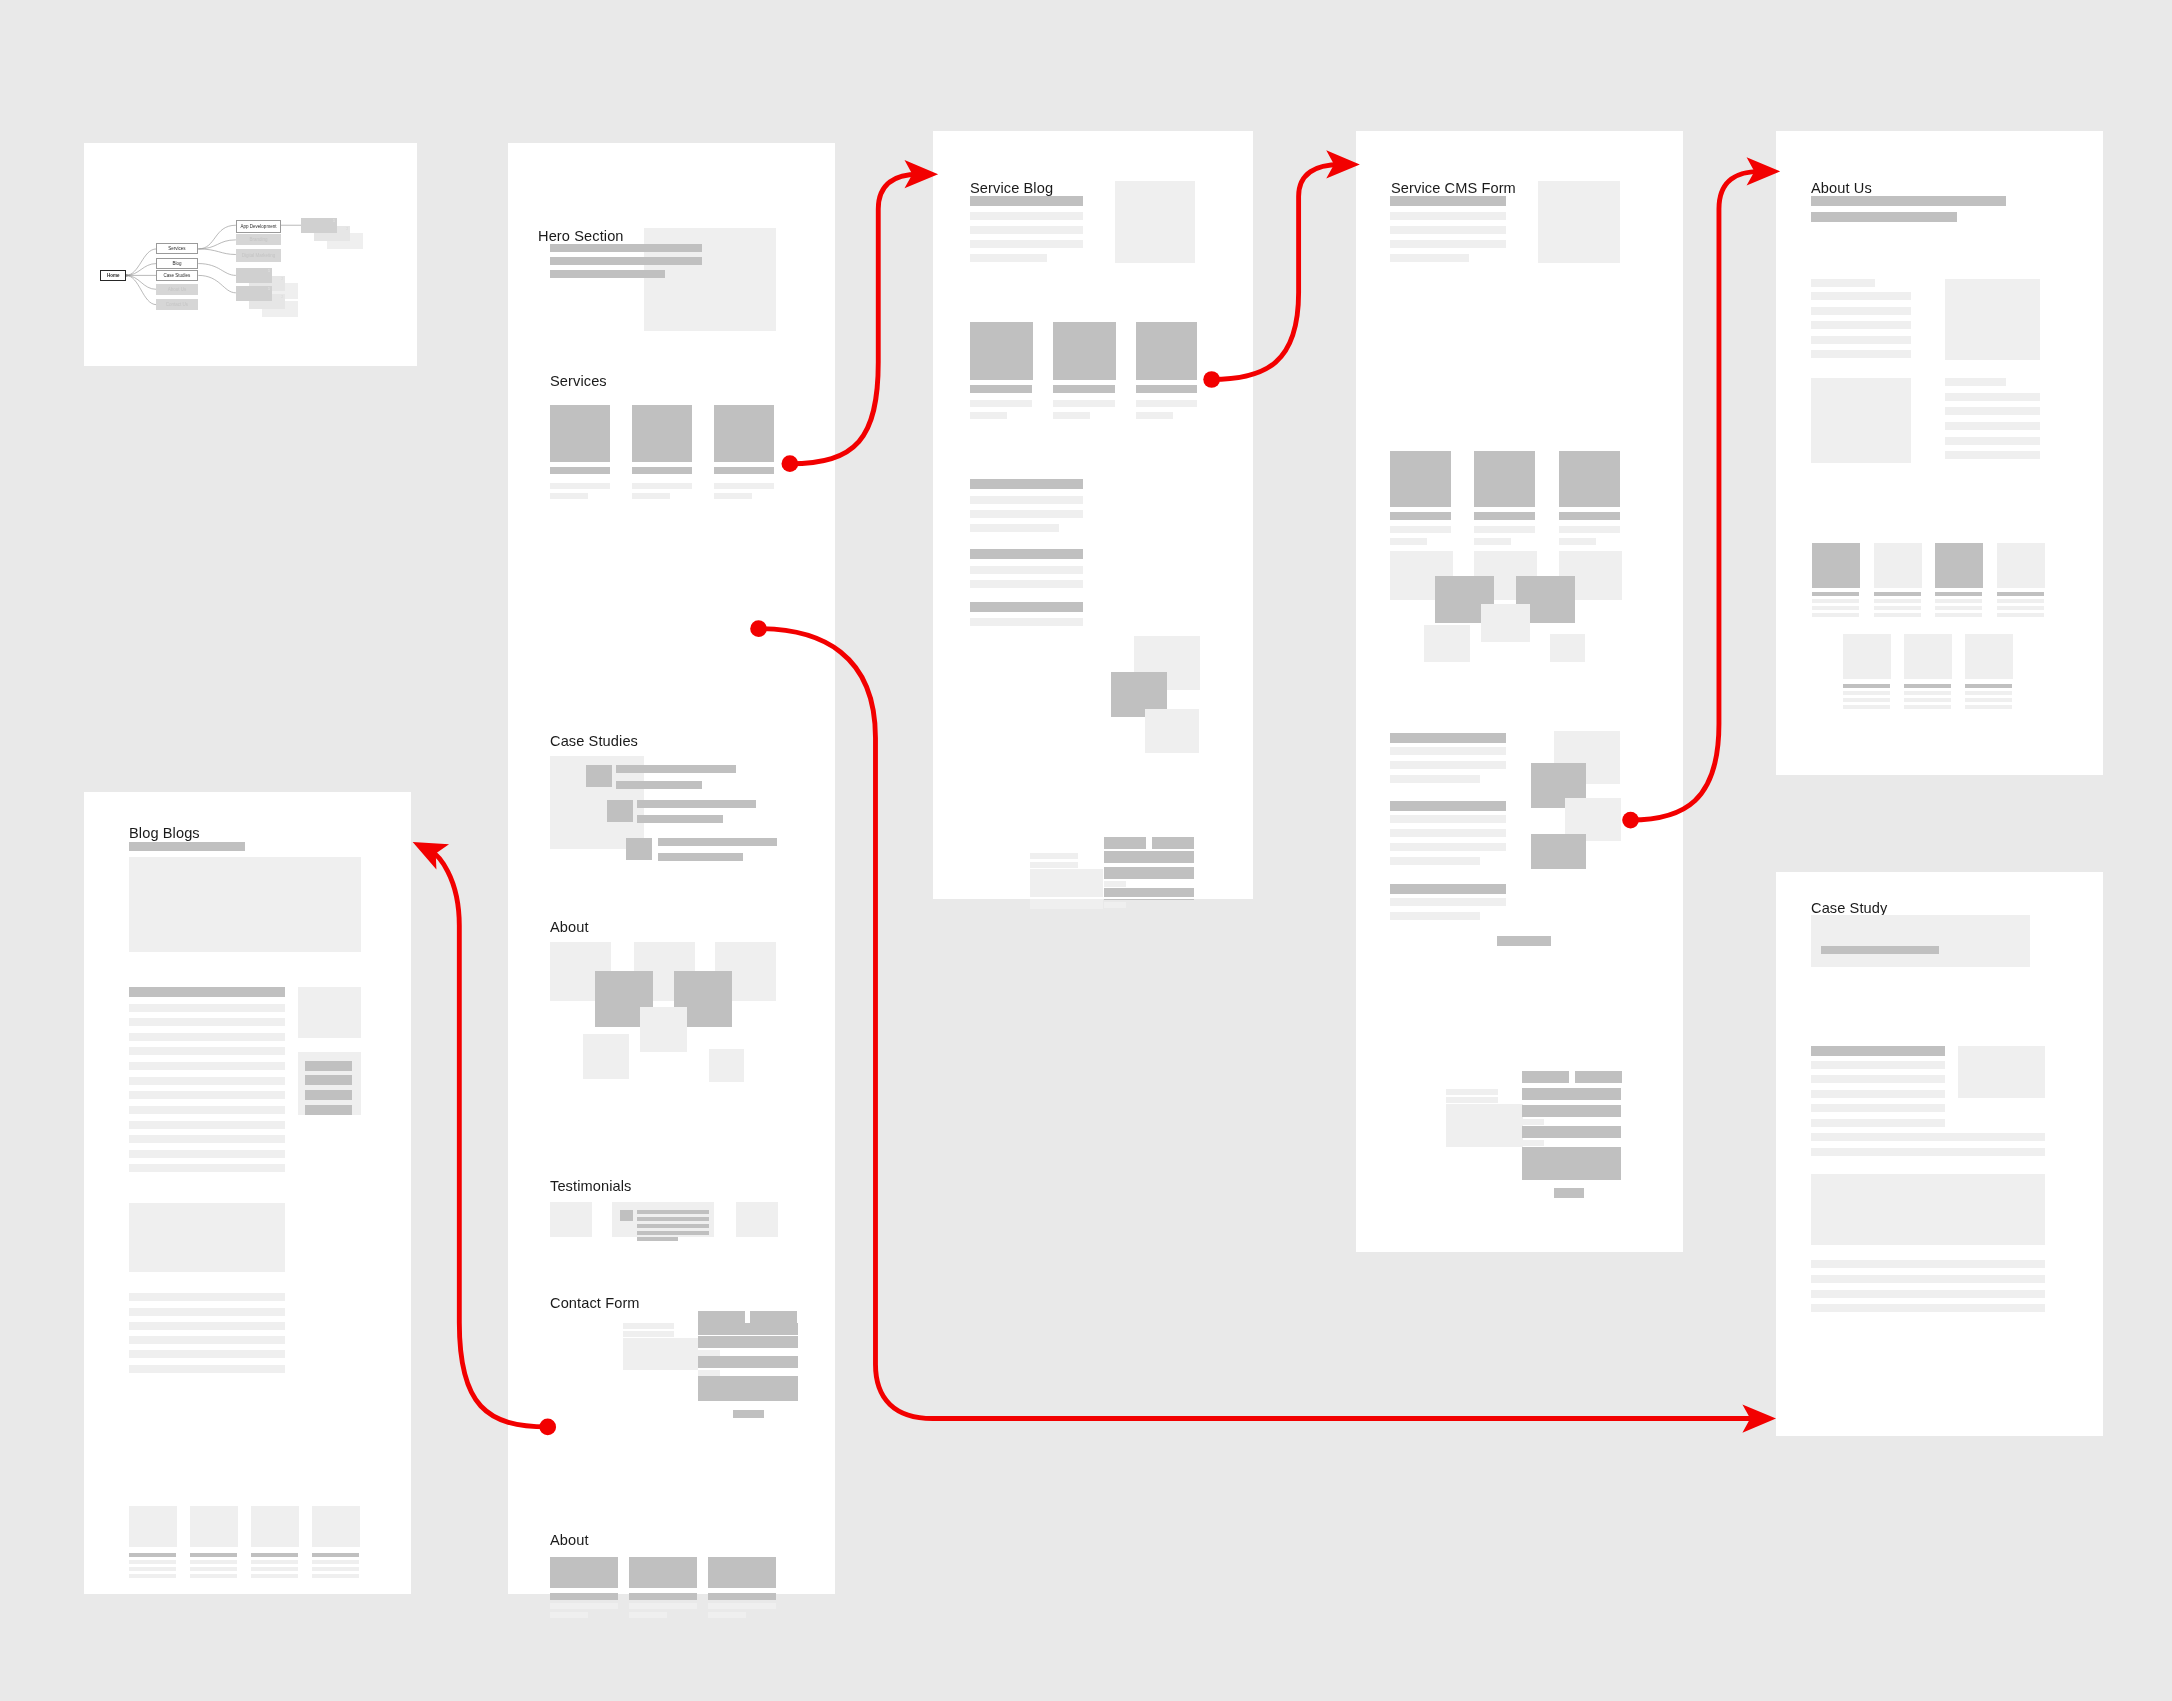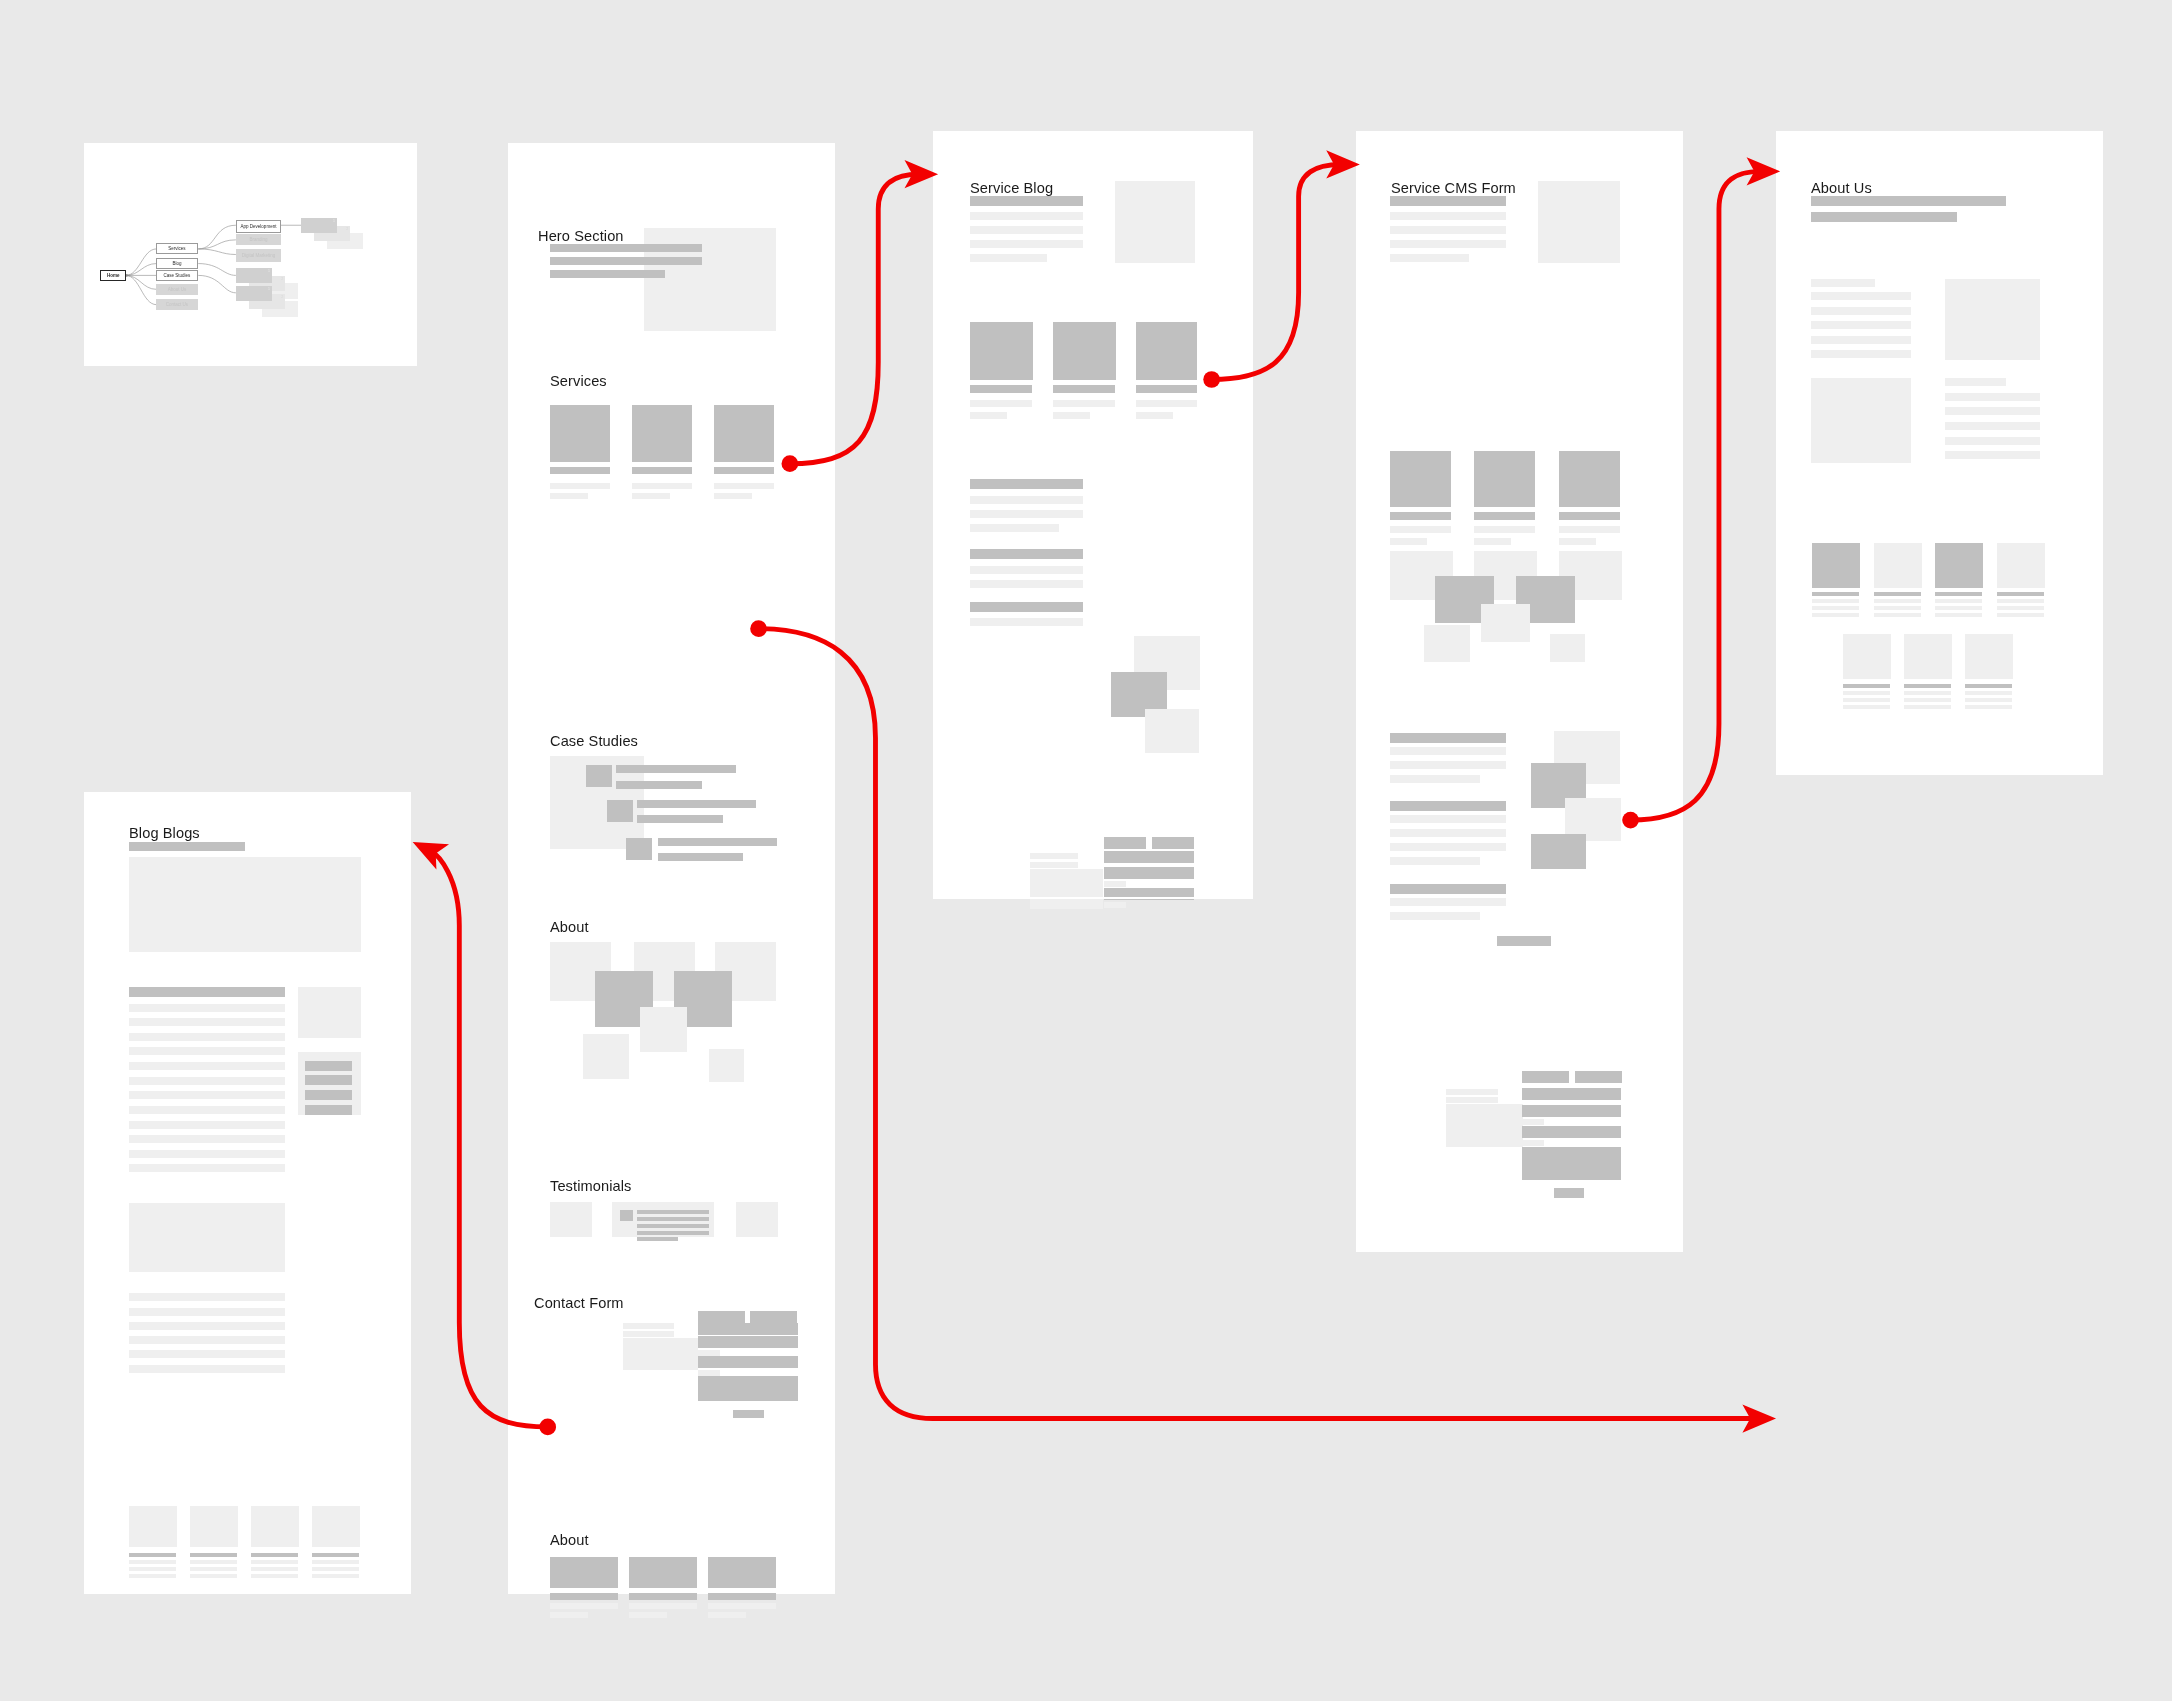--- a/index.html
+++ b/index.html
@@ -180,21 +180,21 @@
     <div class="blk g-light" style="left:42px;top:1059px;width:42px;height:35px;"></div>
     <div class="blk g-light" style="left:104px;top:1059px;width:102px;height:35px;"></div>
     <div class="blk g-dark" style="left:112px;top:1067px;width:12.5px;height:11px;"></div>
     <div class="blk g-dark" style="left:129px;top:1067px;width:72px;height:4.2px;"></div>
     <div class="blk g-dark" style="left:129px;top:1074px;width:72px;height:4.2px;"></div>
     <div class="blk g-dark" style="left:129px;top:1081px;width:72px;height:4.2px;"></div>
     <div class="blk g-dark" style="left:129px;top:1088px;width:72px;height:4.2px;"></div>
     <div class="blk g-dark" style="left:129px;top:1094px;width:41px;height:4.2px;"></div>
     <div class="blk g-light" style="left:228px;top:1059px;width:42px;height:35px;"></div>
 
-    <div class="panel-title" style="left:26px;top:1152px;">Contact Form</div>
+    <div class="panel-title" style="left:42px;top:1152px;">Contact Form</div>
     <div class="blk g-dark" style="left:190px;top:1168px;width:47px;height:12px;"></div>
     <div class="blk g-dark" style="left:242px;top:1168px;width:47px;height:12px;"></div>
     <div class="blk g-light" style="left:115px;top:1180px;width:51px;height:5.6px;"></div>
     <div class="blk g-light" style="left:115px;top:1188px;width:51px;height:5.6px;"></div>
     <div class="blk g-light" style="left:115px;top:1195px;width:75px;height:32px;"></div>
     <div class="blk g-dark" style="left:190px;top:1180px;width:100px;height:12px;"></div>
     <div class="blk g-dark" style="left:190px;top:1193px;width:100px;height:12px;"></div>
     <div class="blk g-light" style="left:190px;top:1207px;width:22px;height:5.6px;"></div>
     <div class="blk g-dark" style="left:190px;top:1213px;width:100px;height:12px;"></div>
     <div class="blk g-light" style="left:190px;top:1227px;width:22px;height:5.6px;"></div>
@@ -405,20 +405,44 @@
     <div class="blk g-light" style="left:128px;top:567px;width:47px;height:4.2px;"></div>
     <div class="blk g-light" style="left:128px;top:574px;width:47px;height:4.2px;"></div>
 
     <div class="blk g-light" style="left:189px;top:503px;width:48px;height:45px;"></div>
     <div class="blk g-dark" style="left:189px;top:553px;width:47px;height:4.2px;"></div>
     <div class="blk g-light" style="left:189px;top:560px;width:47px;height:4.2px;"></div>
     <div class="blk g-light" style="left:189px;top:567px;width:47px;height:4.2px;"></div>
     <div class="blk g-light" style="left:189px;top:574px;width:47px;height:4.2px;"></div>
   </div>
 
+  <div class="panel" style="left:1776px;top:872px;width:327px;height:564px;">
+
+    <div class="panel-title" style="left:35px;top:28px;">Case Study</div>
+
+    <div class="blk g-light" style="left:35px;top:43px;width:219px;height:52px;"></div>
+    <div class="blk g-dark" style="left:45px;top:74px;width:118px;height:8.4px;"></div>
+
+    <div class="blk g-dark" style="left:35px;top:174px;width:134px;height:9.7px;"></div>
+    <div class="blk g-light" style="left:35px;top:189px;width:134px;height:7.7px;"></div>
+    <div class="blk g-light" style="left:35px;top:203px;width:134px;height:7.7px;"></div>
+    <div class="blk g-light" style="left:35px;top:218px;width:134px;height:7.7px;"></div>
+    <div class="blk g-light" style="left:35px;top:232px;width:134px;height:7.7px;"></div>
+    <div class="blk g-light" style="left:35px;top:247px;width:134px;height:7.7px;"></div>
+    <div class="blk g-light" style="left:182px;top:174px;width:87px;height:52px;"></div>
+    <div class="blk g-light" style="left:35px;top:261px;width:234px;height:7.7px;"></div>
+    <div class="blk g-light" style="left:35px;top:276px;width:234px;height:7.7px;"></div>
+
+    <div class="blk g-light" style="left:35px;top:302px;width:234px;height:71px;"></div>
+
+    <div class="blk g-light" style="left:35px;top:388px;width:234px;height:7.7px;"></div>
+    <div class="blk g-light" style="left:35px;top:403px;width:234px;height:7.7px;"></div>
+    <div class="blk g-light" style="left:35px;top:418px;width:234px;height:7.7px;"></div>
+    <div class="blk g-light" style="left:35px;top:432px;width:234px;height:7.7px;"></div>
+  </div>
 
   <div class="panel" style="left:84px;top:792px;width:327px;height:802px;">
 
     <div class="panel-title" style="left:45px;top:33px;">Blog Blogs</div>
 
     <div class="blk g-dark" style="left:45px;top:50px;width:116px;height:9px;"></div>
     <div class="blk g-light" style="left:45px;top:65px;width:232px;height:95px;"></div>
 
     <div class="blk g-dark" style="left:45px;top:195px;width:156px;height:9.7px;"></div>
     <div class="blk g-light" style="left:45px;top:212px;width:156px;height:7.7px;"></div>

